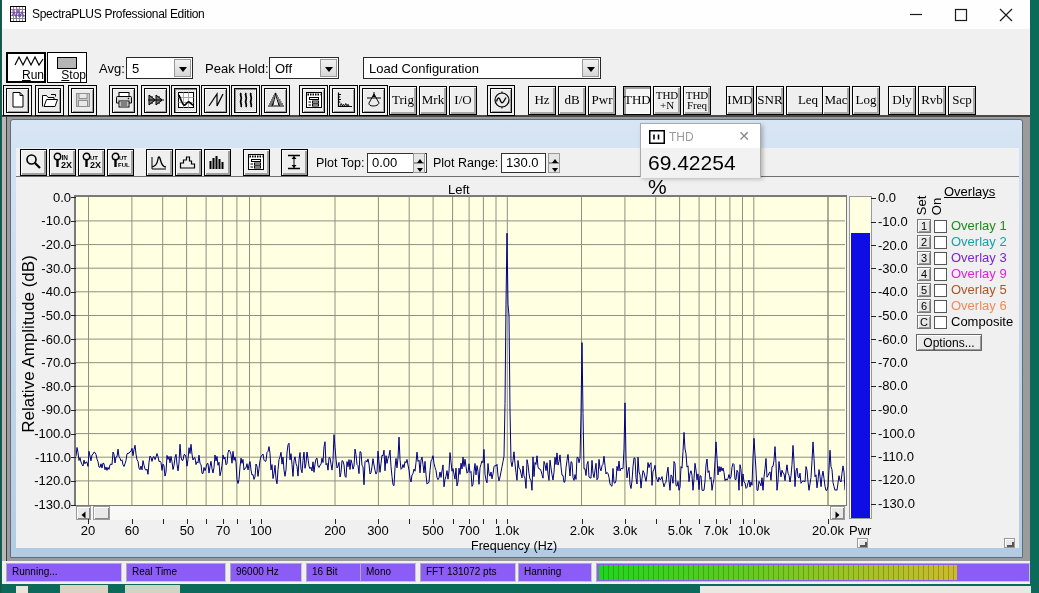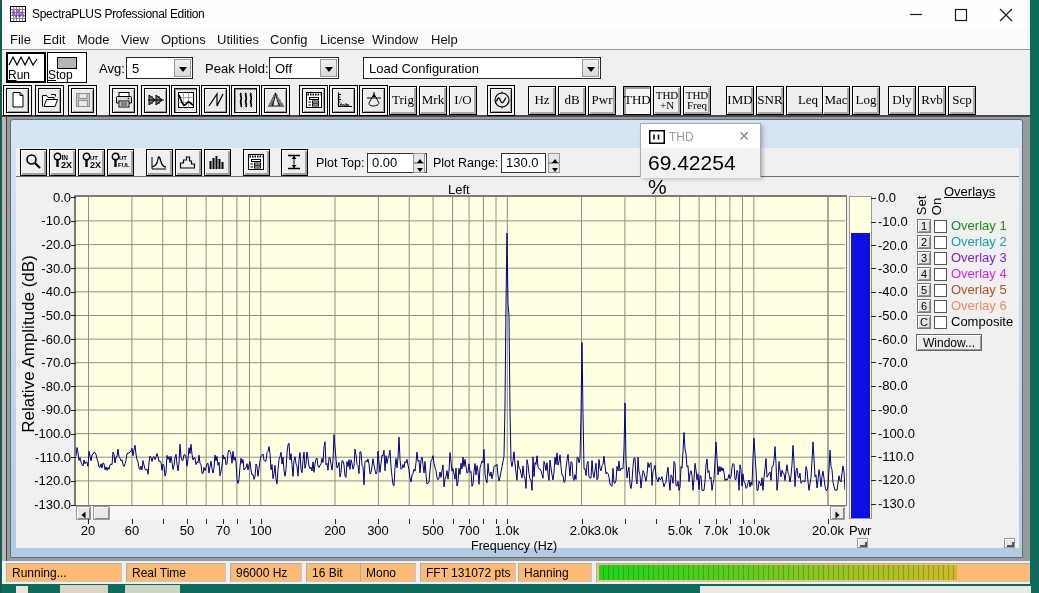--- a/index.html
+++ b/index.html
@@ -11,21 +11,21 @@
 #title .txt { position:absolute; left:30px; top:7px; font-size:12px; color:#000; letter-spacing:-0.3px; }
 #title .ic { position:absolute; left:8px; top:6px; }
 .capbtn { position:absolute; top:0; width:46px; height:29px; }
 #menu { position:absolute; left:0; top:29px; width:100%; height:21px; background:#fbfbfb;
   border-bottom:1px solid #9a9a9a; font-size:13px; color:#101010; }
 #menu span { position:absolute; top:3px; }
 #tb1 { position:absolute; left:0; top:51px; width:100%; height:33px; background:#f0f0f0; }
 #tb2 { position:absolute; left:0; top:84px; width:100%; height:33px; background:#f0f0f0;
   border-bottom:2px solid #4a4a4a; }
 .bigbtn { position:absolute; top:1px; height:31px; background:#fff; border:2px solid #000;
-  text-align:left; font-size:12px; color:#000; }
+  text-align:right; font-size:12px; color:#000; }
 .bigbtn u { text-decoration:underline; }
 .combo { position:absolute; top:6px; height:22px; background:#fff; border:1px solid #282828; }
 .combo .val { position:absolute; left:5px; top:3px; font-size:13px; color:#000; }
 .combo .drop { position:absolute; right:1px; top:1px; width:17px; height:18px;
   background:linear-gradient(#f2f2f2,#d8d8d8); border:1px solid #999; }
 .combo .drop:after { content:""; position:absolute; left:4px; top:7px; border:4px solid transparent;
   border-top:5px solid #000; }
 .lab13 { position:absolute; font-size:13px; color:#000; white-space:nowrap; }
 .ibtn { position:absolute; top:1px; width:29px; height:31px; border:1px solid #000;
   background:#f0f0f0; padding:2px; }
@@ -84,22 +84,22 @@
   font-size:11px; text-align:center; color:#000; }
 .ovchk { position:absolute; left:918px; width:13px; height:13px; background:#fff;
   border:1px solid #555; }
 .ovlab { position:absolute; left:935px; font-size:13px; white-space:nowrap; }
 #sbar { position:absolute; left:60px; top:328px; width:769px; height:14px;
   background:#f8f8f6; }
 .sbtn2 { position:absolute; top:0; width:15px; height:14px; background:#e9e9e9;
   border:1px solid #9a9a9a; box-shadow:inset 1px 1px 0 #fff, inset -1px -1px 0 #888; }
 #statusbar { position:absolute; left:0; top:561px; width:100%; height:23px; background:#f0f0f0; }
 .spanel { position:absolute; top:2px; height:19px; border:1px solid #c6c6c6;
-  border-top-color:#adadad; border-left-color:#adadad; background:#fdba74;
-  font-size:12px; color:#000; padding:2px 0 0 5px; white-space:nowrap; overflow:hidden; }
+  border-top-color:#adadad; border-left-color:#adadad; background:#8b5cf6;
+  font-size:10px; color:#000; padding:2px 0 0 5px; white-space:nowrap; overflow:hidden; }
 #thdwin { position:absolute; left:640px; top:123px; width:121px; height:54px;
   background:#fff; border:1px solid #aaa; box-shadow:2px 2px 4px rgba(0,0,0,0.25); }
 #thdwin .tt { position:absolute; left:28px; top:6px; font-size:12px; color:#9b9b9b; }
 #thdwin .x { position:absolute; right:10px; top:4px; font-size:14px; color:#888; }
 #thdwin .body { position:absolute; left:0; top:24px; width:100%; height:30px; background:#f2f2f2; }
 #thdwin .val { position:absolute; left:7px; top:3px; font-size:21px; color:#000; }
 .grip { position:absolute; width:11px; height:10px; background:#e8e8e8; border:1px solid #999;
   box-shadow:inset 1px 1px 0 #fff; }
 .grip:after { content:""; position:absolute; left:2px; top:3px; width:5px; height:3px;
   border-bottom:2px solid #555; border-right:2px solid #555; }
@@ -117,32 +117,20 @@
     <div class="txt">SpectraPLUS Professional Edition</div>
     <svg class="capbtn" style="left:891px" width="46" height="29">
         <path d="M17 14.5h12" stroke="#1a1a1a" stroke-width="1.2"></path>
       </svg>
     <svg class="capbtn" style="left:936px" width="46" height="29">
         <rect x="17.5" y="9.5" width="11" height="11" fill="none" stroke="#1a1a1a" stroke-width="1.2"></rect>
       </svg>
     <svg class="capbtn" style="left:981px" width="46" height="29">
         <path d="M17 9l12 12M29 9L17 21" stroke="#1a1a1a" stroke-width="1.2"></path>
       </svg>
-  </div>
-  <div id="menu">
-    <span style="left:8px">File</span>
-      <span style="left:41px">Edit</span>
-    <span style="left:75px">Mode</span>
-      <span style="left:119px">View</span>
-    <span style="left:159px">Options</span>
-      <span style="left:215px">Utilities</span>
-    <span style="left:268px">Config</span>
-      <span style="left:318px">License</span>
-    <span style="left:370px">Window</span>
-      <span style="left:429px">Help</span>
   </div>
   <div id="tb1">
     <div class="bigbtn" style="left:4px;width:40px"><svg width="30" height="14" viewBox="0 0 30 14">
           <polyline points="1,11 5,3 9,11 13,3 17,11 21,3 25,11 29,5" fill="none" stroke="#000" stroke-width="1.2"></polyline>
         </svg><div style="margin-top:-3px"><u>R</u>un</div></div>
     <div class="bigbtn" style="left:45px;width:40px;border-width:1px">
       <div style="width:20px;height:12px;background:#b5b5b5;border:1px solid #000;margin:4px auto 0"></div>
       <div style="margin-top:-1px"><u>S</u>top</div>
       </div>
     <div class="lab13" style="left:97px;top:10px">Avg:</div>
@@ -511,21 +499,21 @@
               <div class="xlab" style="left:36px">60</div>
               <div class="xlab" style="left:91px">50</div>
               <div class="xlab" style="left:127px">70</div>
               <div class="xlab" style="left:165px">100</div>
               <div class="xlab" style="left:239px">200</div>
               <div class="xlab" style="left:282px">300</div>
               <div class="xlab" style="left:337px">500</div>
               <div class="xlab" style="left:373px">700</div>
               <div class="xlab" style="left:411px">1.0k</div>
               <div class="xlab" style="left:486px">2.0k</div>
-              <div class="xlab" style="left:510px">3.0k</div>
+              <div class="xlab" style="left:529px">3.0k</div>
               <div class="xlab" style="left:584px">5.0k</div>
               <div class="xlab" style="left:620px">7.0k</div>
               <div class="xlab" style="left:658px">10.0k</div>
               <div class="xlab" style="left:732px">20.0k</div>
             </div>
           <div class="lab13" style="left:455px;top:361px;font-size:12.5px">Frequency (Hz)</div>
           <div id="meter">
               <div class="bar"></div>
             </div>
           <div class="mtick" style="top:20px"></div>
@@ -564,31 +552,31 @@
             <div class="ovchk" style="top:42px"></div>
             <div class="ovlab" style="top:40px;color:#1e8a1e">Overlay 1</div>
             <div class="ovbtn" style="top:57px">2</div>
             <div class="ovchk" style="top:58px"></div>
             <div class="ovlab" style="top:56px;color:#18a0a0">Overlay 2</div>
             <div class="ovbtn" style="top:73px">3</div>
             <div class="ovchk" style="top:74px"></div>
             <div class="ovlab" style="top:72px;color:#7726cc">Overlay 3</div>
             <div class="ovbtn" style="top:89px">4</div>
             <div class="ovchk" style="top:90px"></div>
-            <div class="ovlab" style="top:88px;color:#dd22dd">Overlay 4</div>
+            <div class="ovlab" style="top:88px;color:#dd22dd">Overlay 9</div>
             <div class="ovbtn" style="top:105px">5</div>
             <div class="ovchk" style="top:106px"></div>
             <div class="ovlab" style="top:104px;color:#aa5526">Overlay 5</div>
             <div class="ovbtn" style="top:121px">6</div>
             <div class="ovchk" style="top:122px"></div>
             <div class="ovlab" style="top:120px;color:#f08a5c">Overlay 6</div>
             <div class="ovbtn" style="top:137px">C</div>
             <div class="ovchk" style="top:138px"></div>
             <div class="ovlab" style="top:136px;color:#000000">Composite</div>
-          <div style="position:absolute;left:900px;top:156px;width:66px;height:17px;background:#ececec;border:1px solid #666;box-shadow:inset 1px 1px 0 #fff, inset -1px -1px 0 #999;font-size:12px;text-align:center;padding-top:1px">Window...</div>
+          <div style="position:absolute;left:900px;top:156px;width:66px;height:17px;background:#ececec;border:1px solid #666;box-shadow:inset 1px 1px 0 #fff, inset -1px -1px 0 #999;font-size:12px;text-align:center;padding-top:1px">Options...</div>
           <div class="grip" style="left:841px;top:360px"></div>
           <div class="grip" style="left:988px;top:360px"></div>
         </div>
       </div>
     </div>
   </div>
   <div id="statusbar">
     <div class="spanel" style="left:4px;width:116px">Running...</div>
     <div class="spanel" style="left:124px;width:100px">Real Time</div>
     <div class="spanel" style="left:228px;width:72px">96000 Hz</div>

